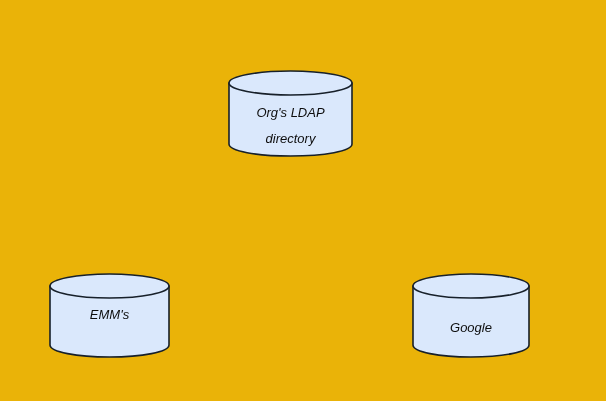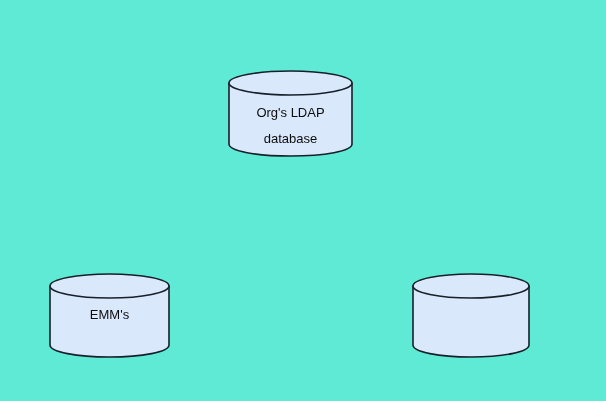--- a/index.html
+++ b/index.html
@@ -14,21 +14,22 @@
     overflow: hidden;
     font-family: "Liberation Sans", "DejaVu Sans", sans-serif;
   }
 
   #canvas {
     position: absolute;
     left: 0;
     top: 0;
     width: 606px;
     height: 401px;
-    background: #5eead4;
+    background: #eab308;
+    font-style: italic;
   }
 
   .node {
     position: absolute;
   }
 
   .node svg {
     display: block;
     position: absolute;
     left: 0;
@@ -91,34 +92,37 @@
 
 <div id="canvas">
 
   <div class="node" id="node-ldap">
     <svg width="125" height="87" viewBox="0 0 125 87">
       <path d="M 1 13 L 1 74 C 1 81.2 28.8 86 62.5 86 C 96.2 86 124 81.2 124 74 L 124 13 Z" fill="#dae8fc" stroke="#17202a" stroke-width="1.6" stroke-linejoin="round"></path>
       <ellipse cx="62.5" cy="13" rx="61.5" ry="12" fill="#dae8fc" stroke="#17202a" stroke-width="1.6"></ellipse>
     </svg>
     <div class="node-label">
       <span class="label-line">Org's LDAP</span>
-      <span class="label-line">database</span>
+      <span class="label-line">directory</span>
     </div>
   </div>
 
   <div class="node" id="node-emm">
     <svg width="121" height="85" viewBox="0 0 121 85">
       <path d="M 1 13 L 1 72 C 1 79 27.8 84 60.5 84 C 93.2 84 120 79 120 72 L 120 13 Z" fill="#dae8fc" stroke="#17202a" stroke-width="1.6" stroke-linejoin="round"></path>
       <ellipse cx="60.5" cy="13" rx="59.5" ry="12" fill="#dae8fc" stroke="#17202a" stroke-width="1.6"></ellipse>
     </svg>
     <div class="node-label">
       <span class="label-line">EMM's</span>
     </div>
   </div>
 
   <div class="node" id="node-google">
     <svg width="118" height="85" viewBox="0 0 118 85">
       <path d="M 1 13 L 1 72 C 1 79 27 84 59 84 C 91 84 117 79 117 72 L 117 13 Z" fill="#dae8fc" stroke="#17202a" stroke-width="1.6" stroke-linejoin="round"></path>
       <ellipse cx="59" cy="13" rx="58" ry="12" fill="#dae8fc" stroke="#17202a" stroke-width="1.6"></ellipse>
     </svg>
+    <div class="node-label">
+      <span class="label-line">Google</span>
+    </div>
   </div>
 
 </div>
 
 </body></html>

